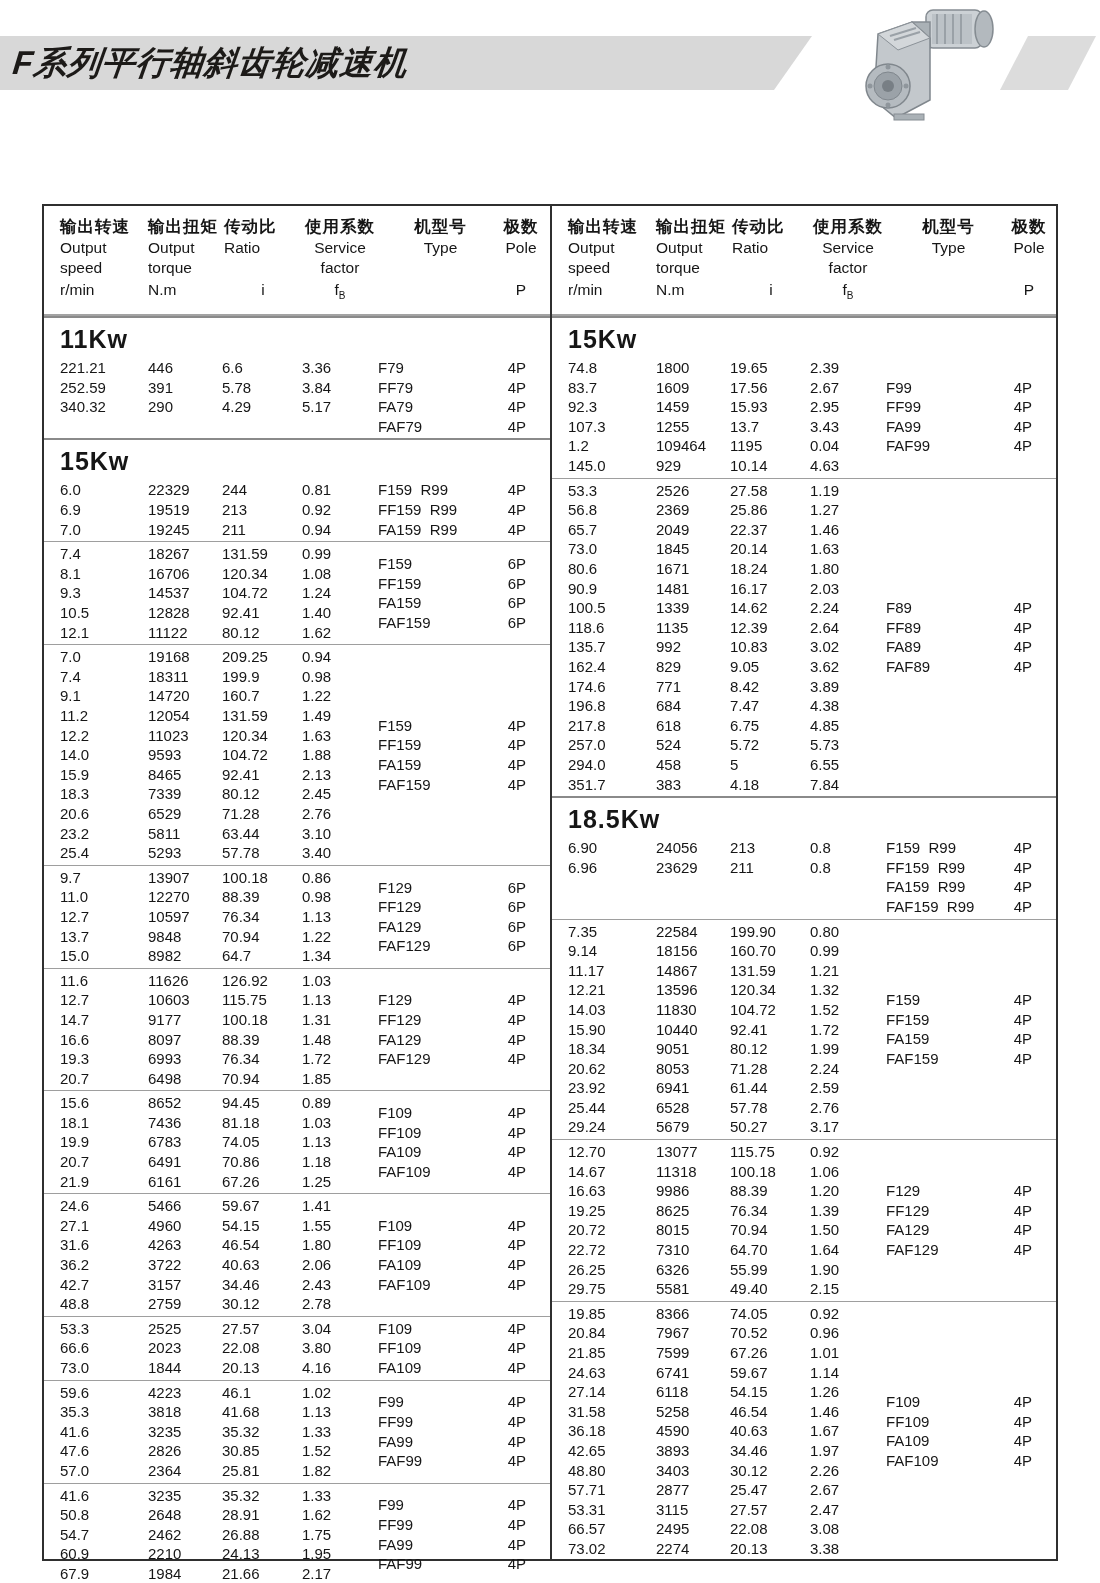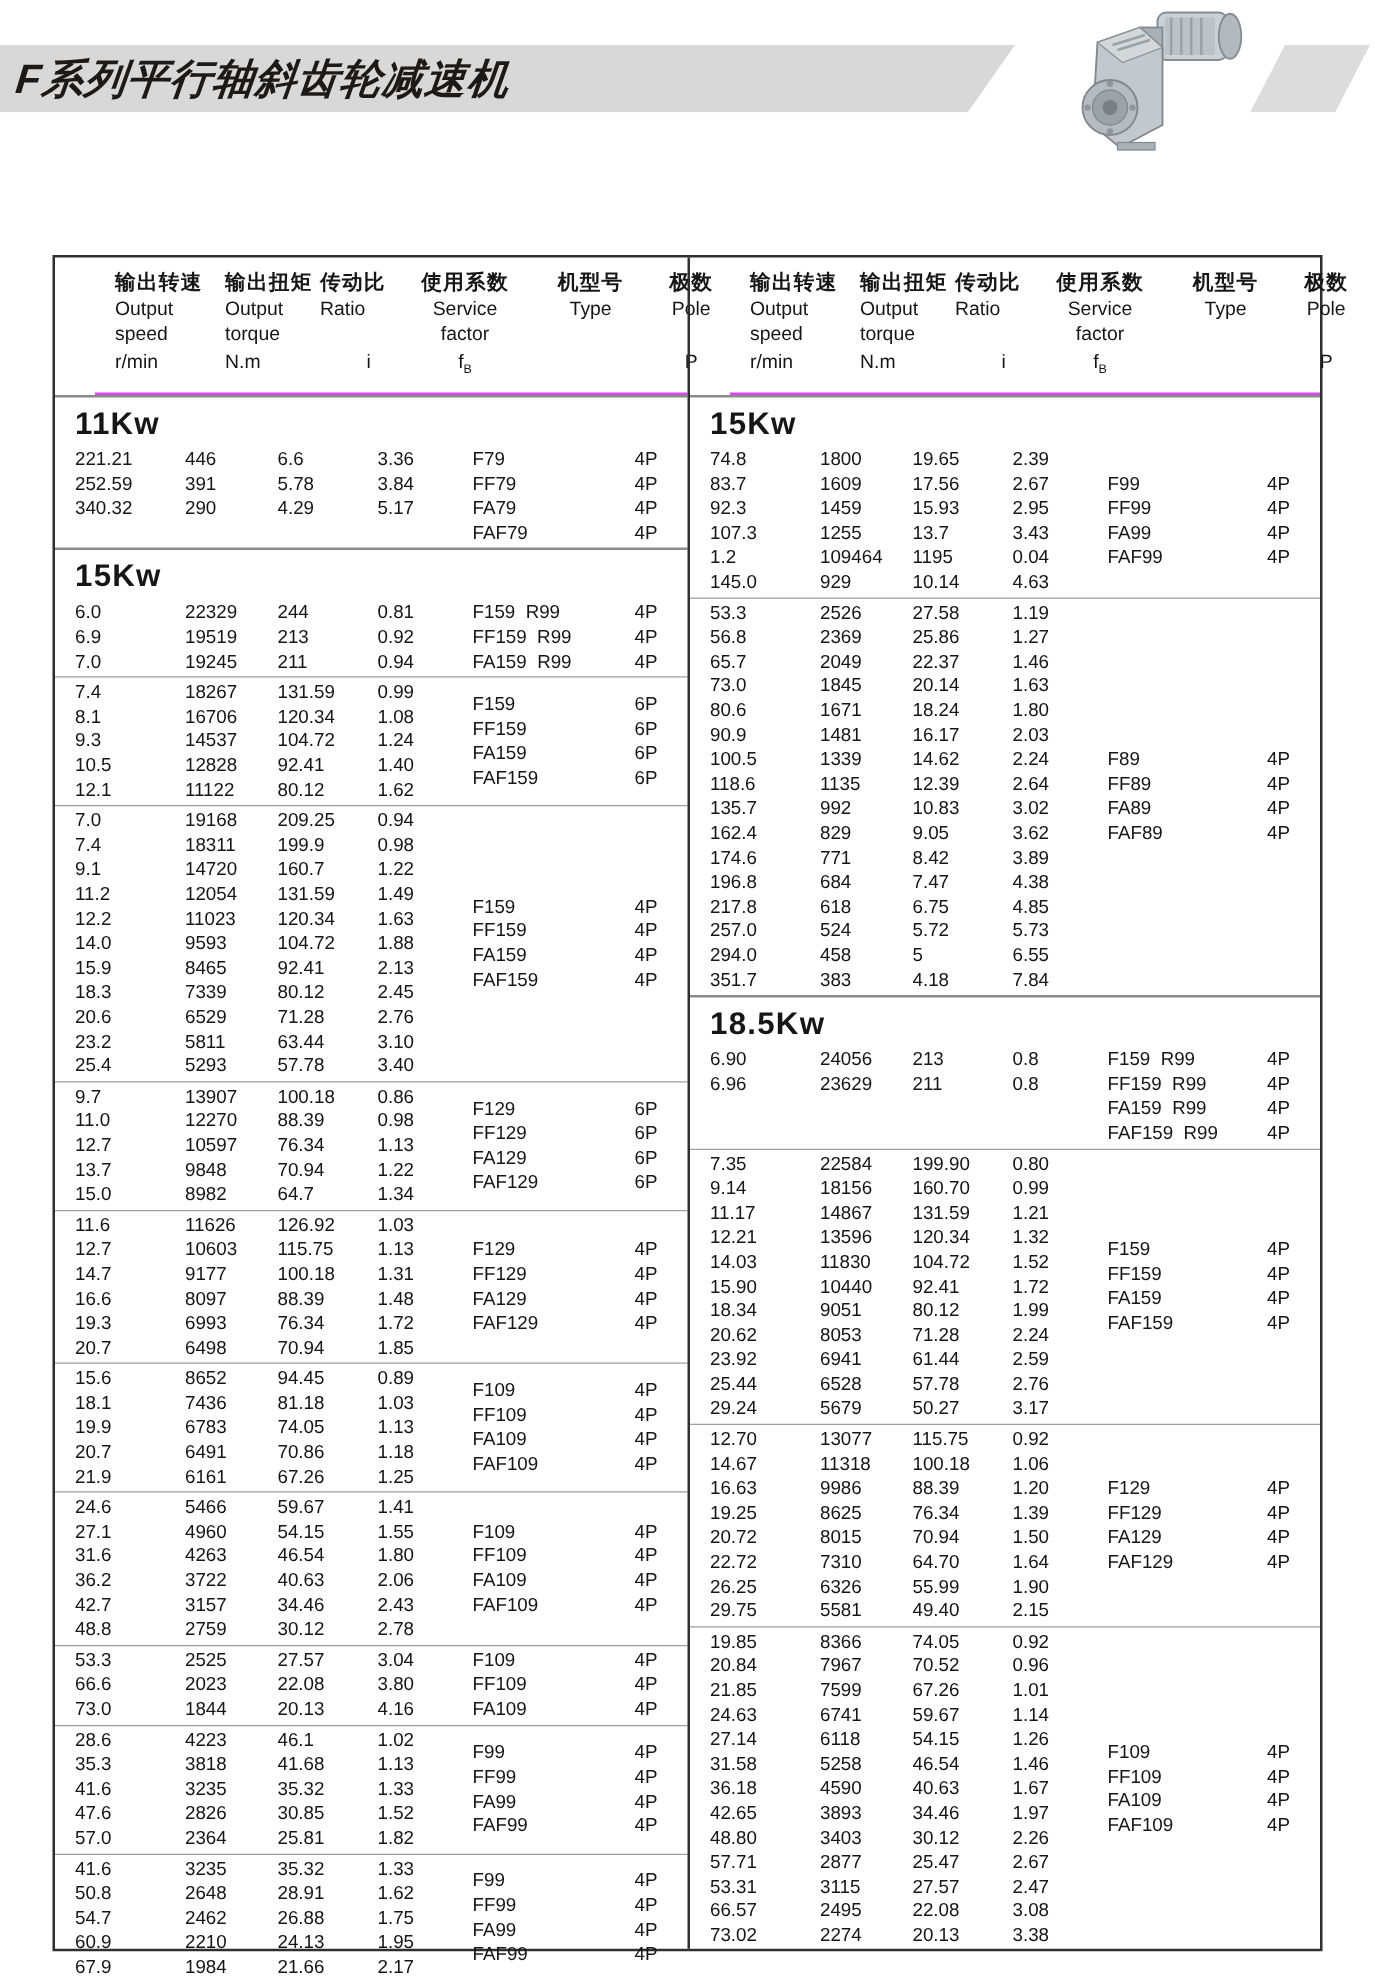--- a/index.html
+++ b/index.html
@@ -37,21 +37,21 @@
   
   .paramtable {
     position:absolute; left:42px; top:204px; width:1016px; bottom:22px;
     border:2px solid #2f2f2f; display:flex; box-sizing:border-box;
     background:#fff;
   }
   .half { width:506px; box-sizing:border-box; display:flex; flex-direction:column; }
   .half + .half { border-left:2px solid #2f2f2f; }
 
   
-  .colheader { padding:9px 0 7px 0; border-bottom:2px solid #d946ef;margin-left:32px; }
+  .colheader { padding:9px 0 7px 0; border-bottom:2px solid #a3a3a3; }
   .hline { display:grid; grid-template-columns:88px 74px 80px 76px 125px 60px; padding-left:16px; }
   .hl0 .hcell { font-size:16.5px; font-weight:bold; line-height:23px; letter-spacing:1px; }
   .hl1 .hcell, .hl2 .hcell { font-size:15.5px; line-height:20px; }
   .hl3 .hcell { font-size:15.5px; line-height:23px; }
   .hcell { white-space:nowrap; }
   .hcell.c2 { padding-left:2px; }
   .hcell.c3 { text-align:center; }
   .hl3 .hcell.c2 { text-align:center; }
   .hcell.c4 { text-align:center; }
   .hcell.c5 { text-align:center; padding-right:24px; }
@@ -625,21 +625,21 @@
             </div>
             <div class="trow">
               <span class="model">FA109</span>
               <span class="pole">4P</span>
             </div>
           </div>
         </div>
         <div class="group">
           <div class="gdata">
             <div class="drow">
-              <span>28.6</span>
+              <span>59.6</span>
               <span>4223</span>
               <span>46.1</span>
               <span>1.02</span>
             </div>
             <div class="drow">
               <span>35.3</span>
               <span>3818</span>
               <span>41.68</span>
               <span>1.13</span>
             </div>

